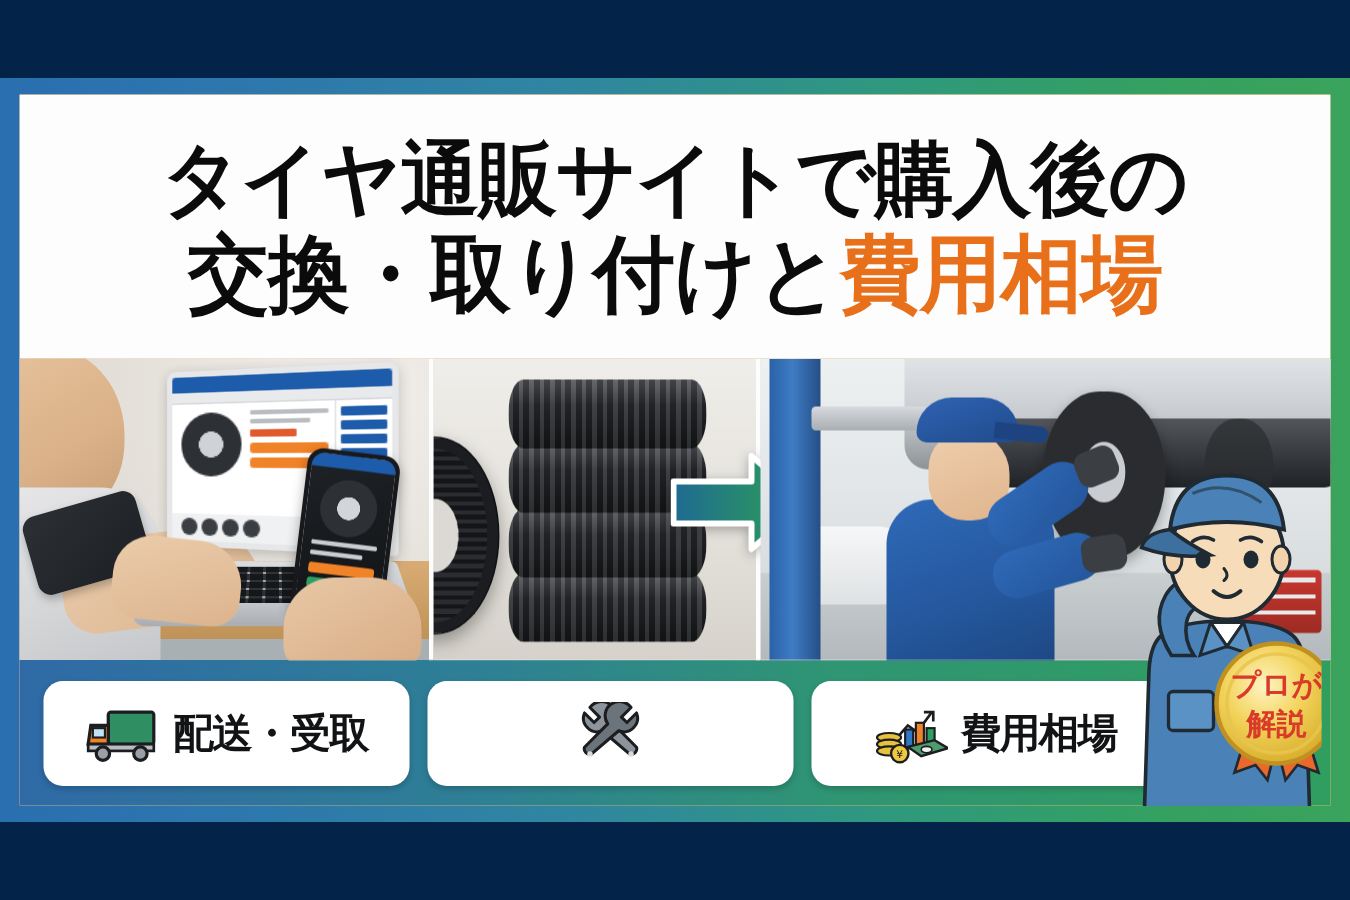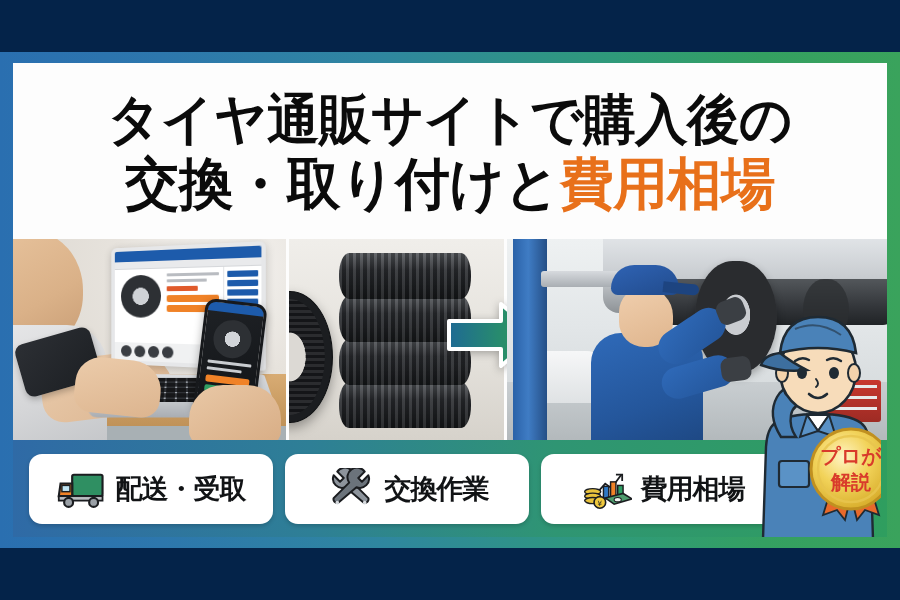--- a/index.html
+++ b/index.html
@@ -428,21 +428,20 @@
 
       <div class="badge badge-2">
         <svg class="badge-icon" viewBox="0 0 48 46">
           <g stroke="#1b1d20" stroke-width="2.2" stroke-linejoin="round">
             <path d="M9 4 l7 7 -4 4 -7 -7 a10 10 0 0 0 13 13 L38 38 a4 4 0 0 0 5 -5 L26 16 A10 10 0 0 0 9 4 z" fill="#8d949c"></path>
             <path d="M39 4 l-7 7 4 4 7 -7 a10 10 0 0 1 -13 13 L10 38 a4 4 0 0 1 -5 -5 L22 16 A10 10 0 0 1 39 4 z" fill="#6b737b"></path>
           </g>
           <circle cx="39" cy="38" r="2" fill="#d6dade"></circle>
           <circle cx="9" cy="38" r="2" fill="#d6dade"></circle>
         </svg>
-        <span class="badge-label">交換作業</span>
       </div>
 
       <div class="badge badge-3">
         <svg class="badge-icon" viewBox="0 0 56 46">
           <path d="M18 26 L26 17 L33 22 L44 7" fill="none" stroke="#1b1d20" stroke-width="2"></path>
           <path d="M38 7 h7 v7" fill="none" stroke="#1b1d20" stroke-width="2"></path>
           <rect x="24" y="20" width="6" height="14" fill="#2f78c4" stroke="#1b1d20" stroke-width="1.6"></rect>
           <rect x="32" y="15" width="6" height="19" fill="#f08227" stroke="#1b1d20" stroke-width="1.6"></rect>
           <rect x="40" y="19" width="6" height="15" fill="#2f9e63" stroke="#1b1d20" stroke-width="1.6"></rect>
           <path d="M26 33 l20 -5 10 6 -20 6 z" fill="#4e9c6e" stroke="#1b1d20" stroke-width="1.8"></path>

